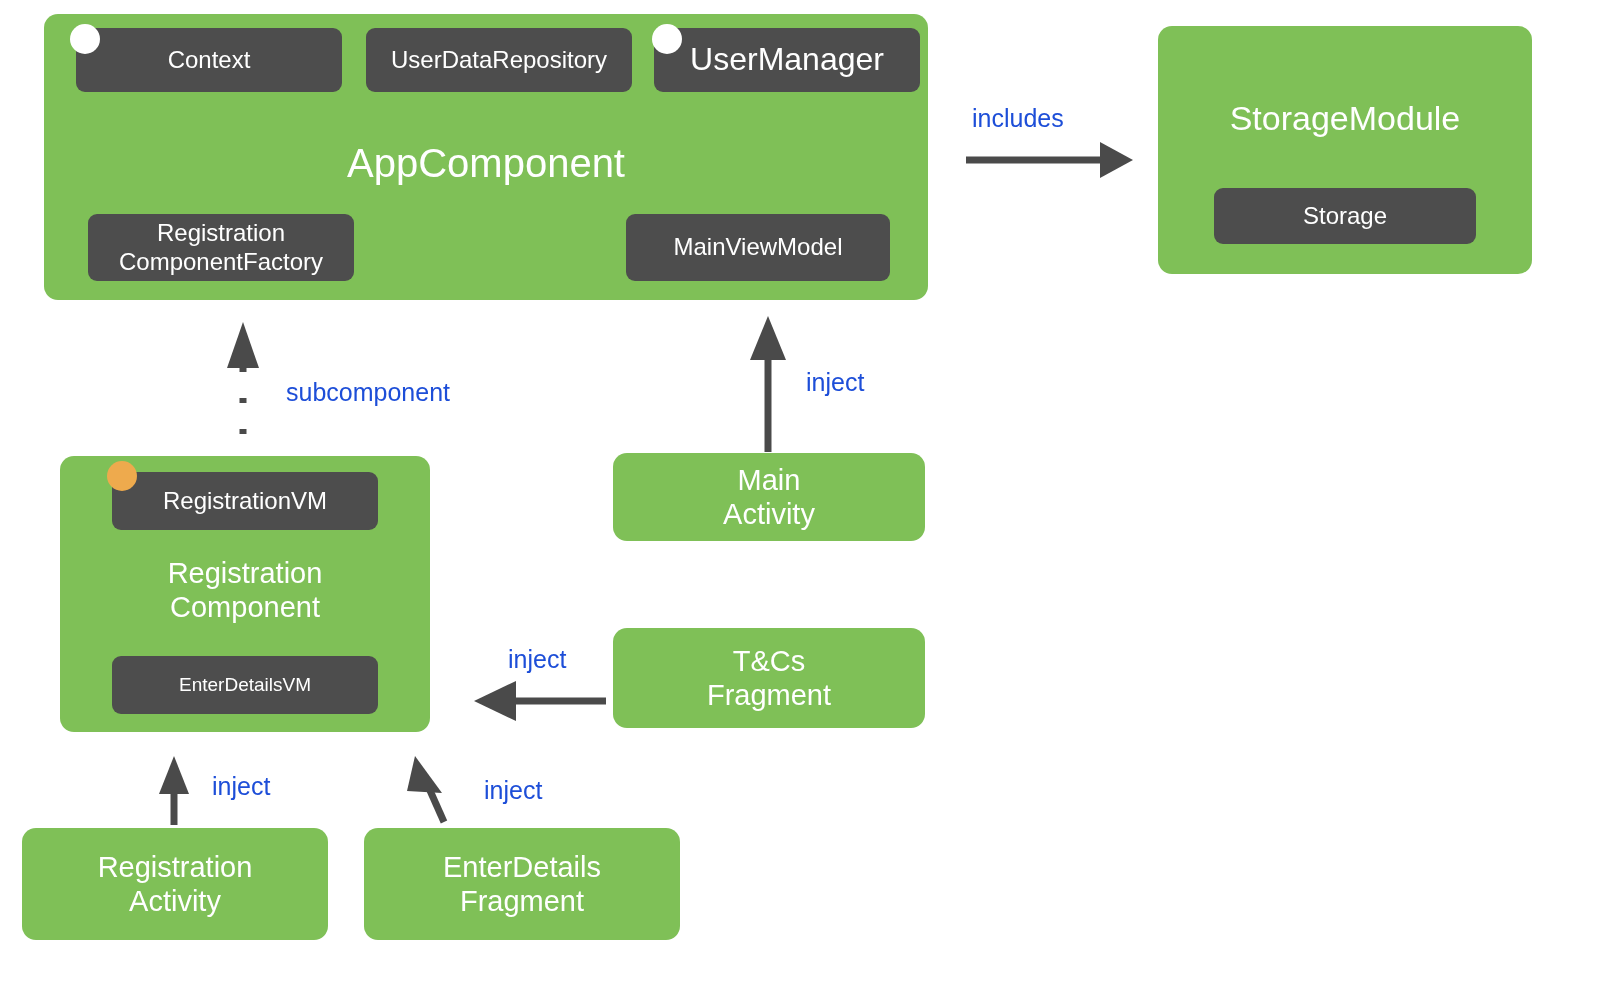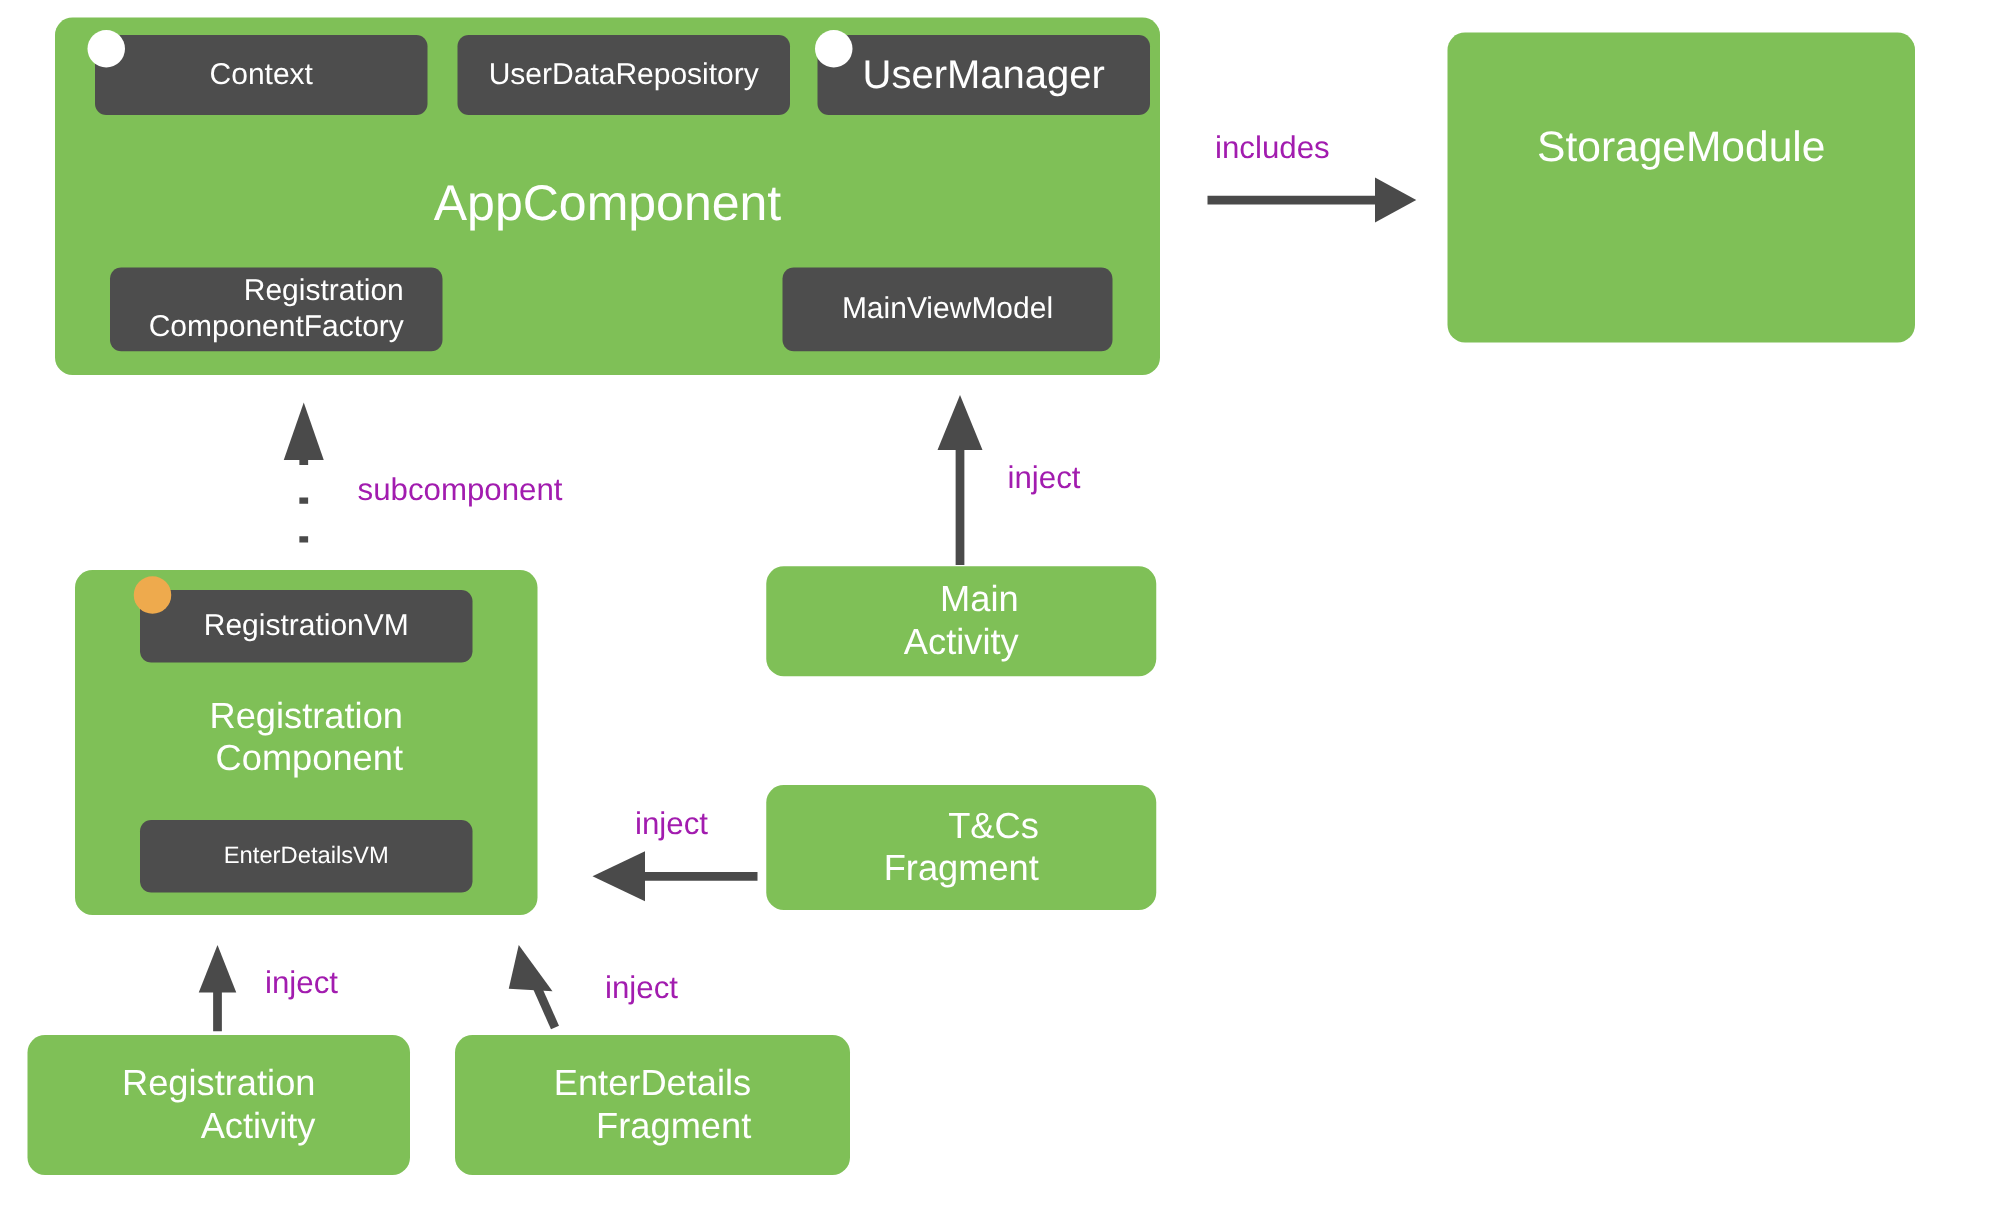--- a/index.html
+++ b/index.html
@@ -17,42 +17,42 @@
     background: #ffffff;
     overflow: hidden;
   }
   .node {
     position: absolute;
     box-sizing: border-box;
     border-radius: 14px;
     display: flex;
     align-items: center;
     justify-content: center;
-    text-align: right;
+    text-align: center;
     color: #ffffff;
     line-height: 1.18;
   }
   .green {
     background: #7fc057;
   }
   .dark {
     background: #4d4d4d;
     border-radius: 9px;
   }
   .dot {
     position: absolute;
     border-radius: 50%;
     z-index: 6;
   }
   .dot-white { background: #ffffff; }
   .dot-orange { background: #eeaa4d; }
 
   .edge-label {
     position: absolute;
-    color: #a21caf;
+    color: #1d4ed8;
     font-size: 25px;
     white-space: nowrap;
   }
   svg.wires {
     position: absolute;
     left: 0;
     top: 0;
     width: 1600px;
     height: 981px;
     pointer-events: none;
@@ -152,20 +152,23 @@
     </span>
   </div>
 
   <div class="node dark" id="node-mainviewmodel">
     <span>MainViewModel</span>
   </div>
 
   <div class="node green" id="storage-module">
     <span>StorageModule</span>
   </div>
+  <div class="node dark" id="node-storage">
+    <span>Storage</span>
+  </div>
 
   <div class="node green" id="registration-component">
     <span>
       <span>Registration</span><br>
       <span>Component</span>
     </span>
   </div>
   <div class="node dark" id="node-registrationvm">
     <span>RegistrationVM</span>
   </div>

